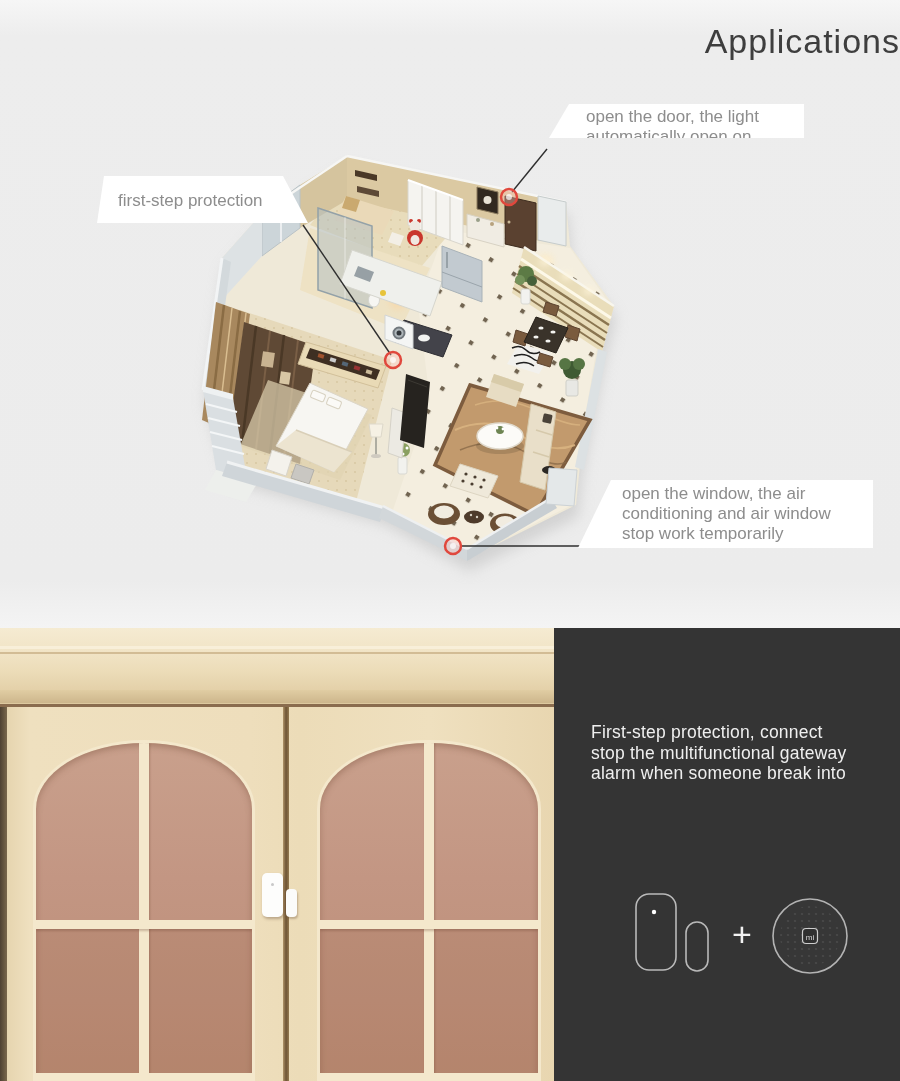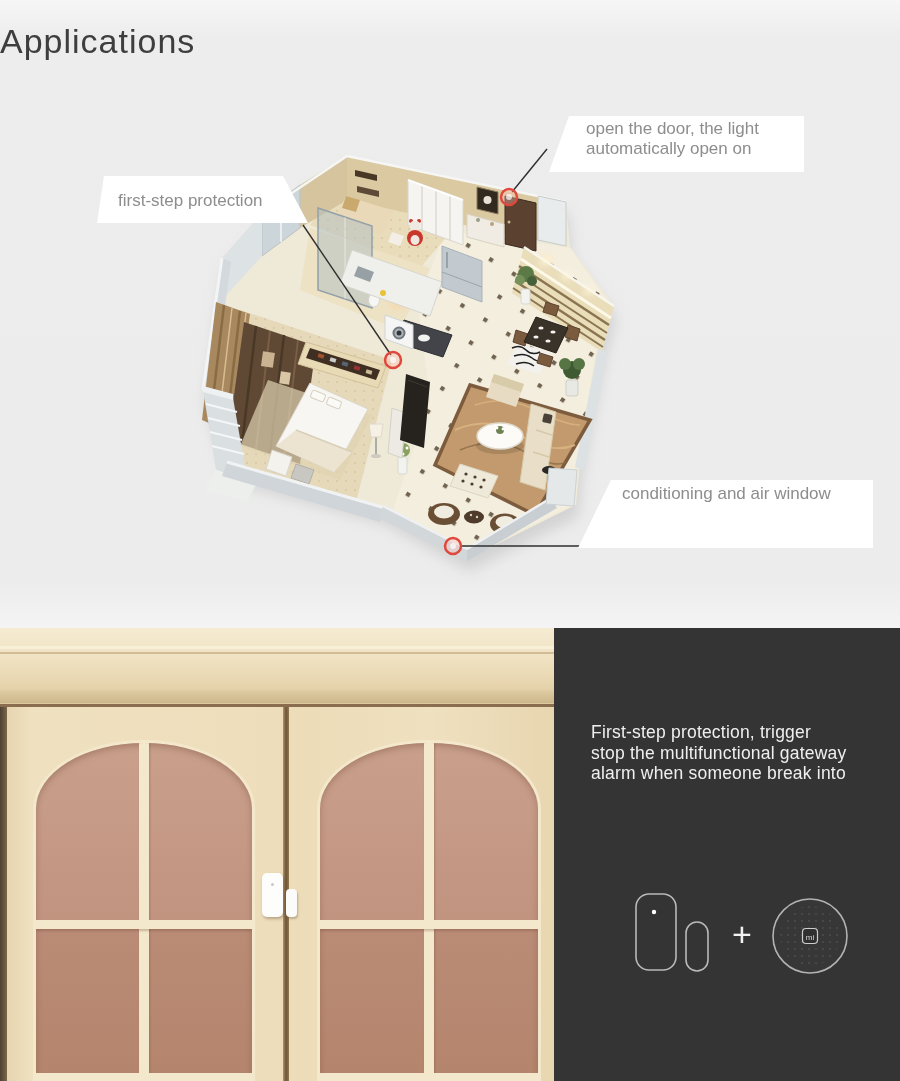--- a/index.html
+++ b/index.html
@@ -7,29 +7,29 @@
     width:900px;height:1081px;position:relative;overflow:hidden;
     font-family:"Liberation Sans",sans-serif;
     background:#ededed;
   }
   
   .apps{
     position:absolute;left:0;top:0;width:900px;height:628px;
     background:linear-gradient(180deg,#f6f6f6 0,#ededed 36px,#ececec 580px,#f4f4f4 628px);
   }
   .apps h1{
-    position:absolute;left:0;top:22px;width:100%;margin:0;text-align:left;
+    position:absolute;left:0;top:22px;width:100%;margin:0;text-align:right;
     font-size:34px;font-weight:400;color:#3e3e3e;letter-spacing:1px;z-index:3;
   }
   .plan{position:absolute;left:0;top:0;z-index:1;}
   .callout{
     position:absolute;background:#ffffff;color:#8d8d8d;font-size:17px;line-height:20px;
     box-sizing:border-box;z-index:2;
   }
-  .co-door{left:549px;top:116px;width:255px;height:56px;
+  .co-door{left:549px;top:104px;width:255px;height:34px;
     clip-path:polygon(20px 0,100% 0,100% 100%,0 100%);padding:3px 0 0 37px;}
   .co-first{left:97px;top:176px;width:211px;height:47px;
     clip-path:polygon(7px 0,186px 0,100% 100%,0 100%);padding:15px 0 0 21px;}
   .co-window{left:578px;top:480px;width:295px;height:68px;
     clip-path:polygon(33px 0,100% 0,100% 100%,0 100%);padding:4px 0 0 44px;}
   
   .hero{position:absolute;left:0;top:628px;width:900px;height:453px;background:#343434;}
   .photo{position:absolute;left:0;top:0;width:554px;height:453px;background:#eadbb9;overflow:hidden;}
   .molding{position:absolute;left:0;top:0;right:0;height:79px;
     background:linear-gradient(180deg,#f5ebd2 0,#f1e4c6 30%,#ecdcb8 55%,#e3d0a8 80%,#dbc79c 100%);}
@@ -342,21 +342,23 @@
   </svg>
 
   <div class="callout co-door">
     <div>open the door, the light</div>
     <div>automatically open on</div>
   </div>
   <div class="callout co-first">
     <div>first-step protection</div>
   </div>
   <div class="callout co-window">
+    <div>open the window, the air</div>
     <div>conditioning and air window</div>
+    <div>stop work temporarily</div>
   </div>
 </section>
 
 <section class="hero">
   <div class="photo">
     <div class="doorbase"></div>
     <div class="molding">
       <div class="mold-hi"></div>
         <div class="mold-sh"></div>
         <div class="mold-dk"></div>
@@ -375,21 +377,21 @@
         <div class="mv"></div>
         <div class="mh1"></div>
         <div class="mh2"></div>
     </div>
     <div class="sens-main"></div>
     <div class="sens-mag"></div>
   </div>
 
   <aside class="panel">
     <div class="copy">
-      <div>First-step protection, trigger</div>
+      <div>First-step protection, connect</div>
       <div>stop the multifunctional gateway</div>
       <div>alarm when someone break into</div>
     </div>
     <svg class="products" width="346" height="130" viewBox="0 0 346 130">
       <defs>
         <pattern id="gdots" width="7" height="7" patternUnits="userSpaceOnUse">
           <circle cx="3" cy="3" r="1.1" fill="#4a4a4a"></circle>
         </pattern>
       </defs>
       <g>

